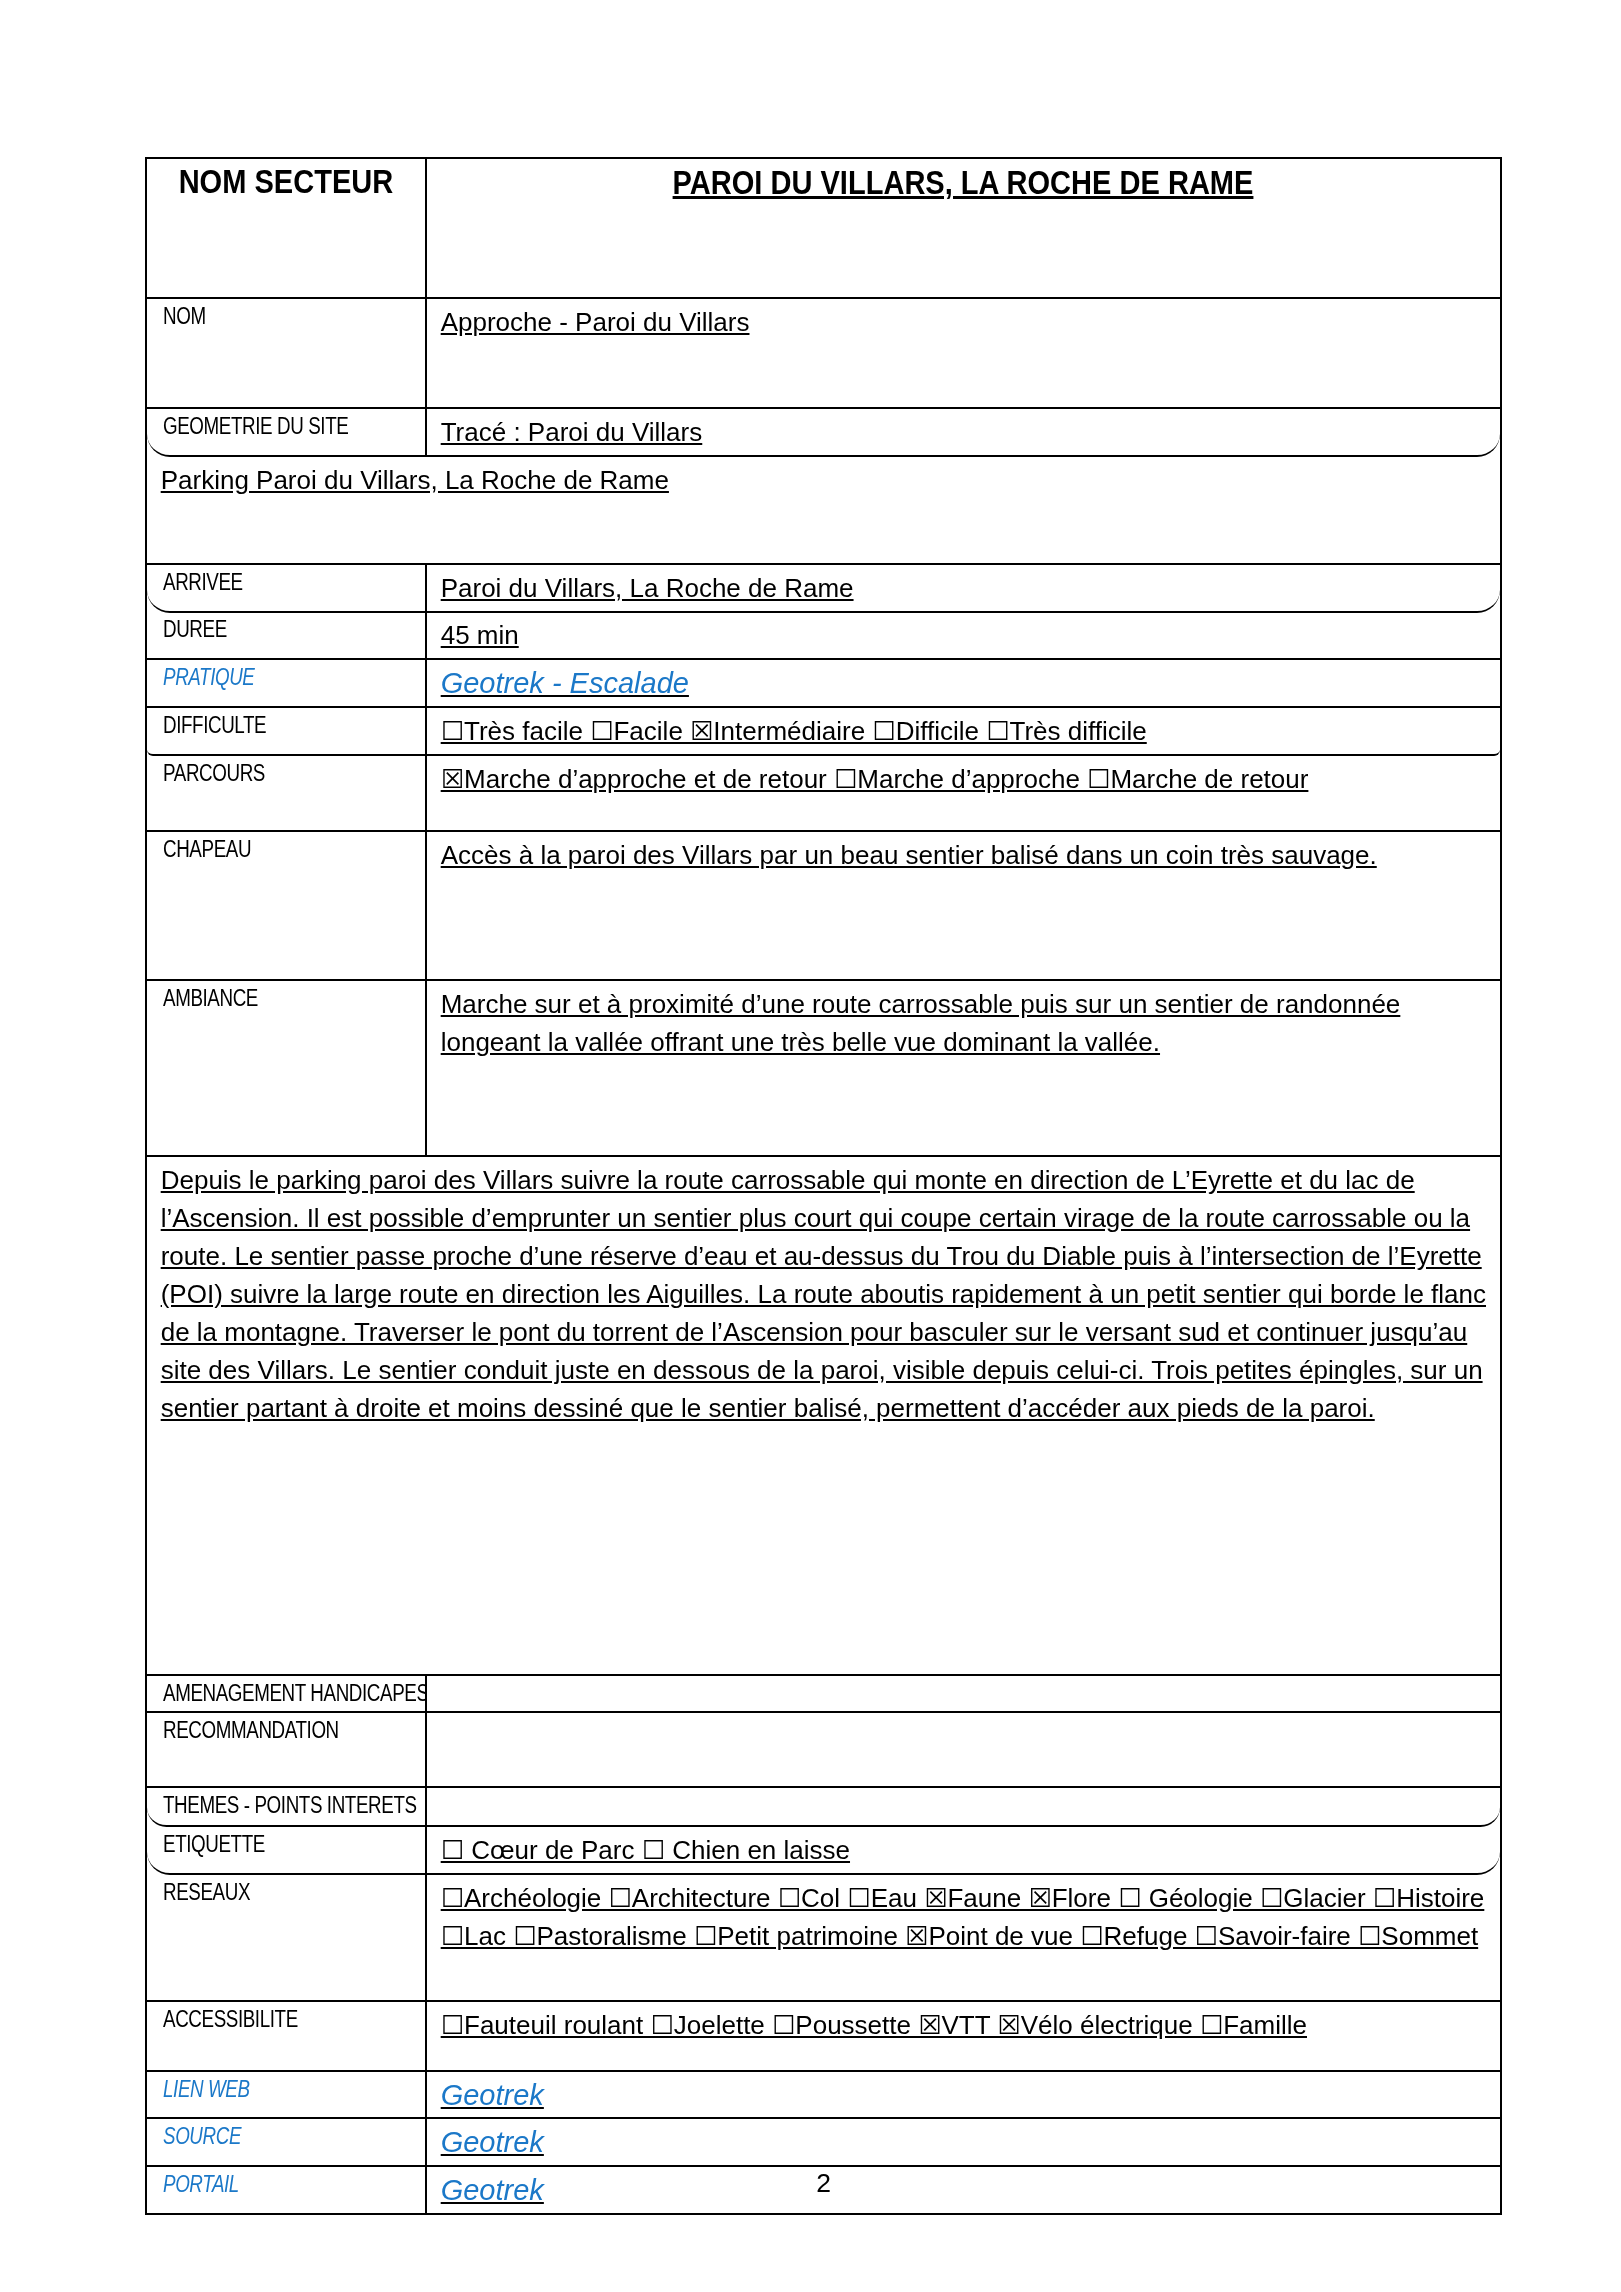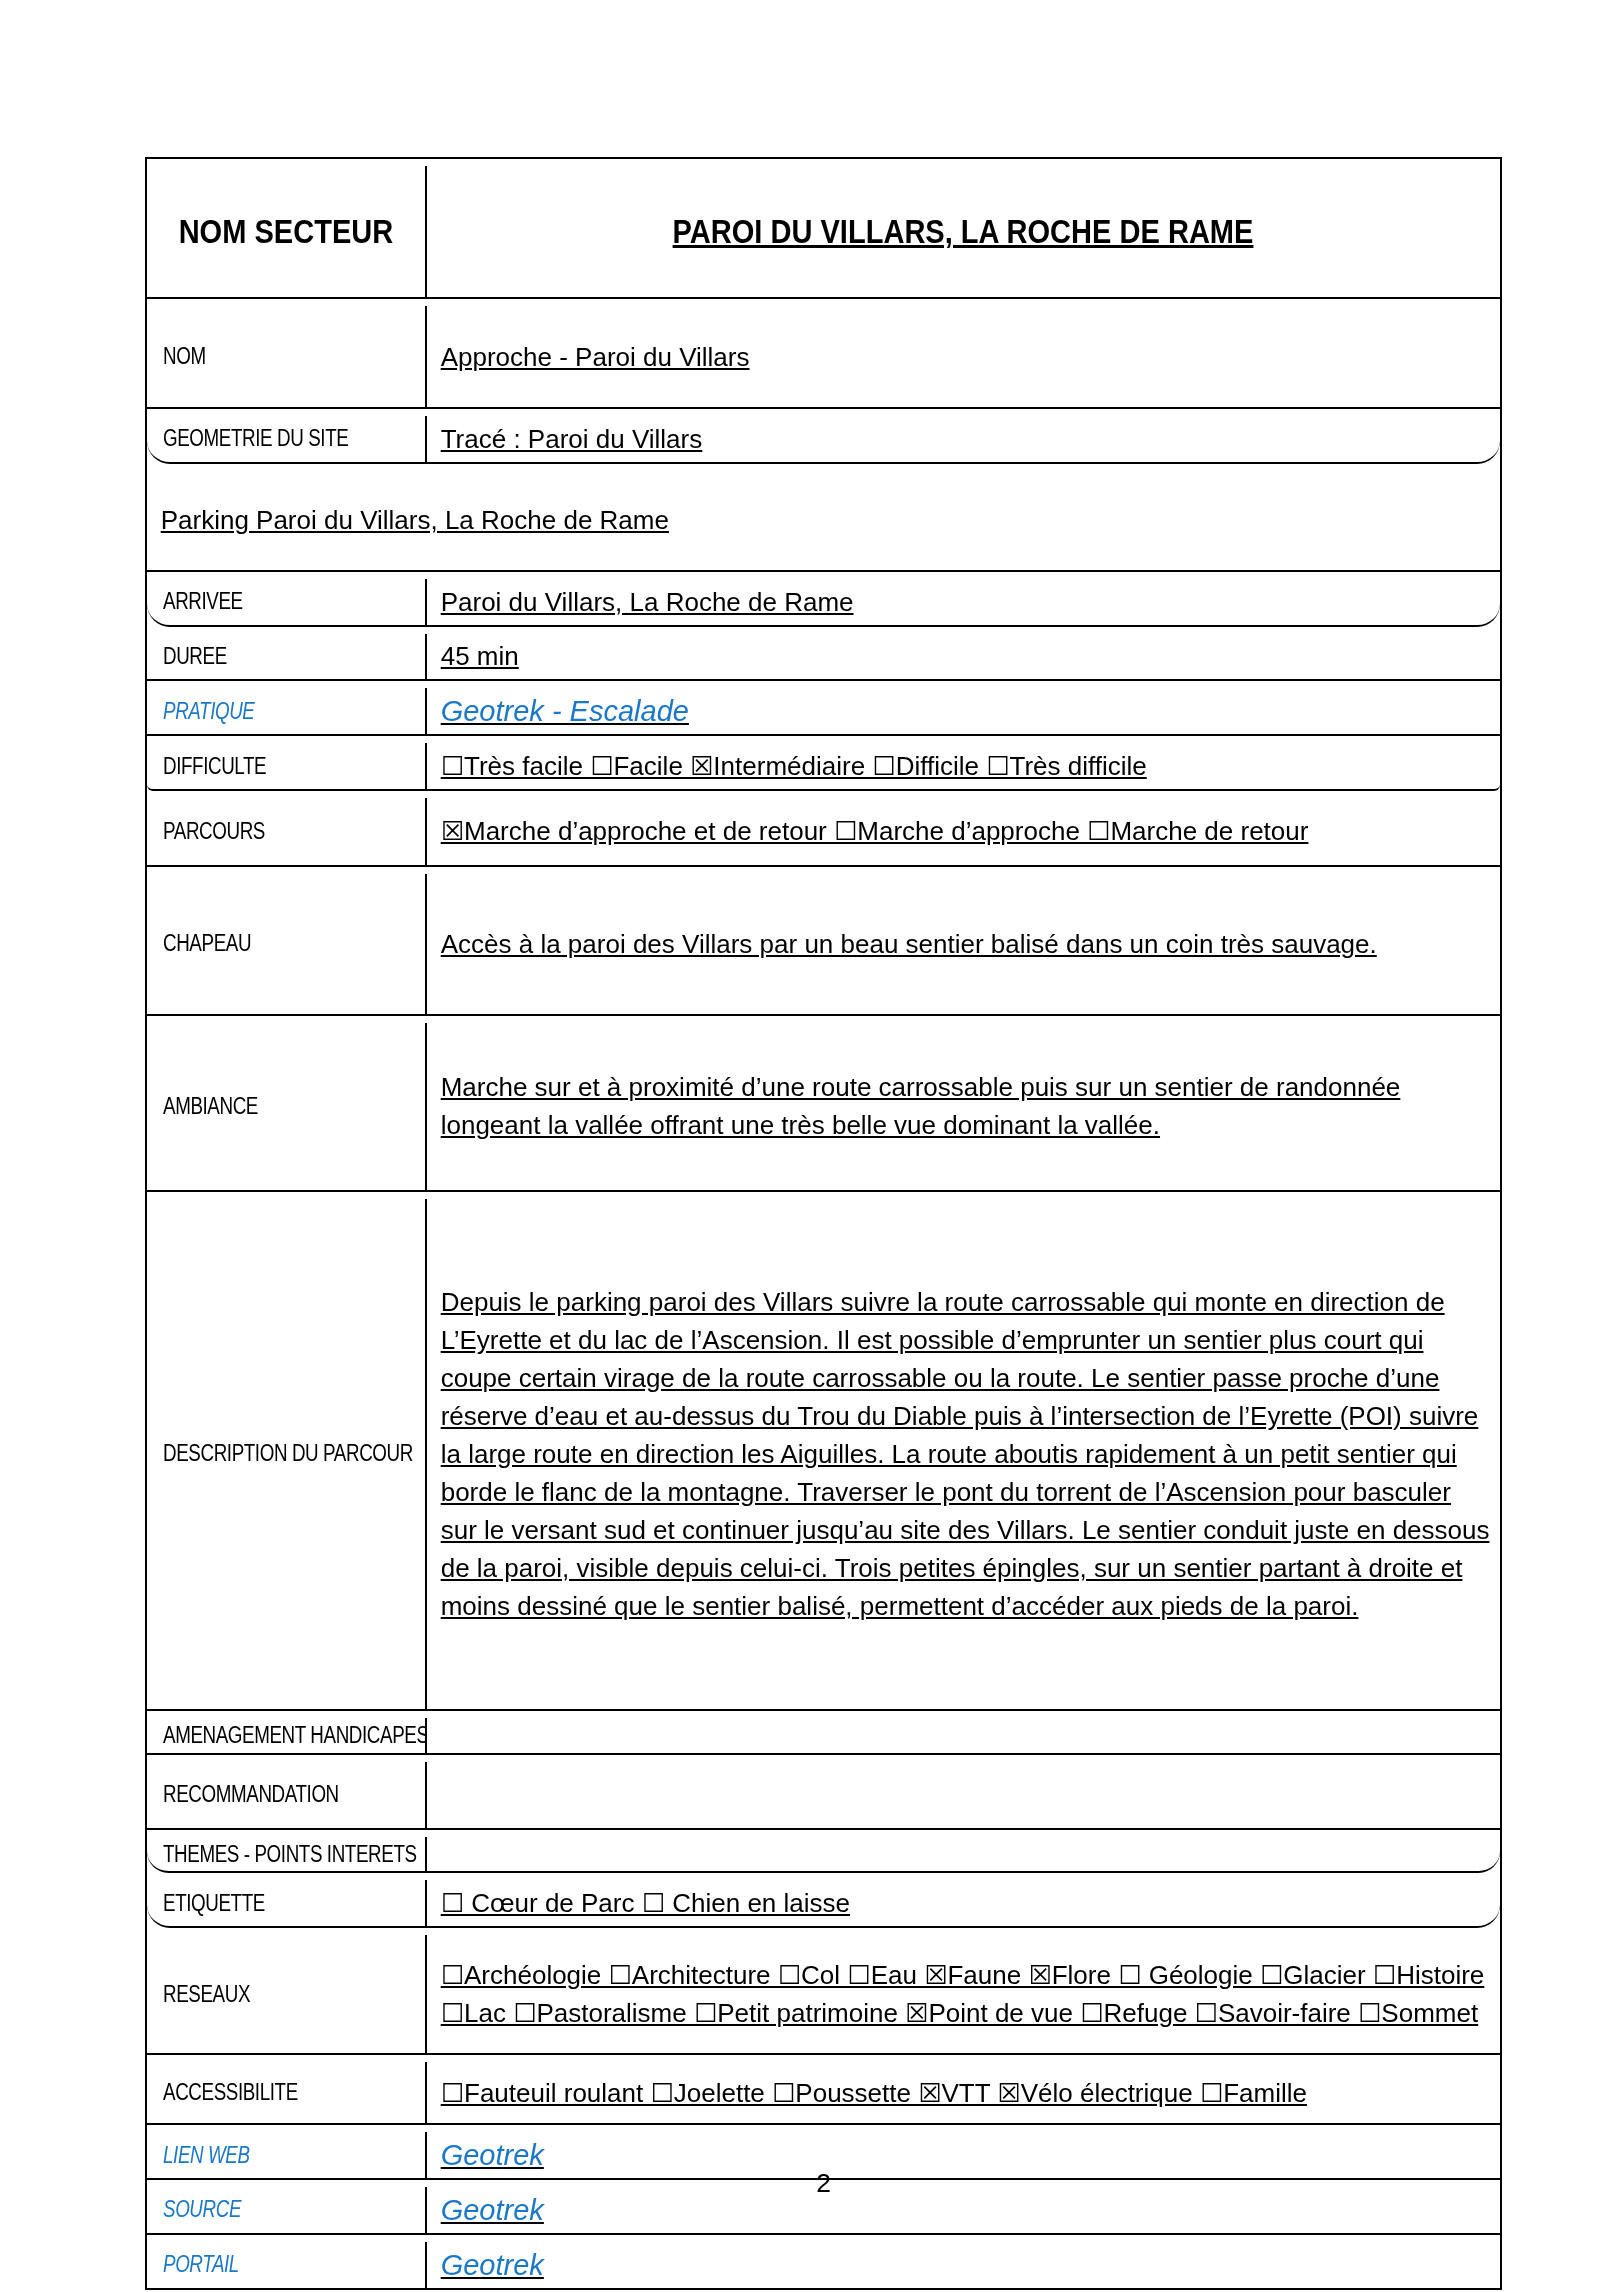--- a/index.html
+++ b/index.html
@@ -22,23 +22,22 @@
   .row{
     display:flex;
     border-bottom:2px solid #000;
     box-sizing:border-box;
   }
   .row:last-child{border-bottom:none;}
   .row.header{border-bottom:2.9px solid #000;}
   .cell{
     box-sizing:border-box;
     display:flex;
-    align-items:center;
+    align-items:flex-start;
     overflow:hidden;
-    margin-top:7px;
   }
   .cell-label{
     width:280px;
     min-width:280px;
     border-right:2px solid #000;
     padding:3.9px 5.9px 3.9px 15.7px;
   }
   .cell-value{
     flex:1;
     padding:3.9px 9.8px 3.9px 13.7px;
@@ -199,23 +198,20 @@
     <div class="row h180">
       <div class="cell cell-label">
           <span class="lbl">AMBIANCE</span>
         </div>
       <div class="cell cell-value">
           <span class="val">Marche sur et à proximité d’une route carrossable puis sur un sentier de randonnée longeant la vallée offrant une très belle vue dominant la vallée.</span>
         </div>
     </div>
 
     <div class="row h530">
-      <div class="cell cell-label">
-          <span class="lbl">DESCRIPTION DU PARCOUR</span>
-        </div>
       <div class="cell cell-value">
           <span class="val">Depuis le parking paroi des Villars suivre la route carrossable qui monte en direction de L’Eyrette et du lac de l’Ascension. Il est possible d’emprunter un sentier plus court qui coupe certain virage de la route carrossable ou la route. Le sentier passe proche d’une réserve d’eau et au-dessus du Trou du Diable puis à l’intersection de l’Eyrette (POI) suivre la large route en direction les Aiguilles. La route aboutis rapidement à un petit sentier qui borde le flanc de la montagne. Traverser le pont du torrent de l’Ascension pour basculer sur le versant sud et continuer jusqu’au site des Villars. Le sentier conduit juste en dessous de la paroi, visible depuis celui-ci. Trois petites épingles, sur un sentier partant à droite et moins dessiné que le sentier balisé, permettent d’accéder aux pieds de la paroi.</span>
         </div>
     </div>
 
     <div class="row h38">
       <div class="cell cell-label">
           <span class="lbl">AMENAGEMENT HANDICAPES</span>
         </div>
       <div class="cell cell-value">

